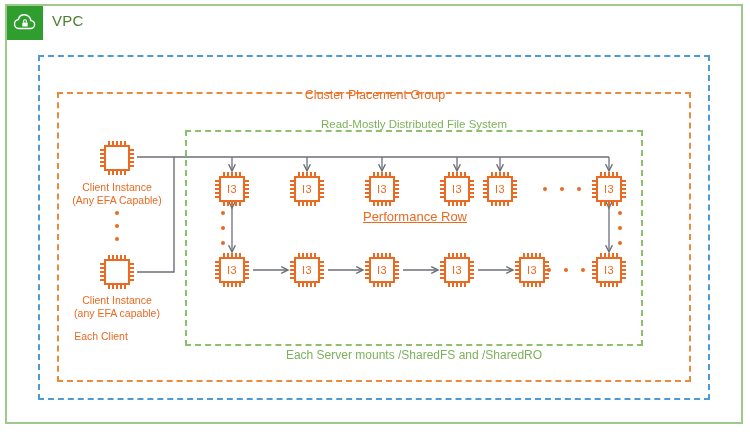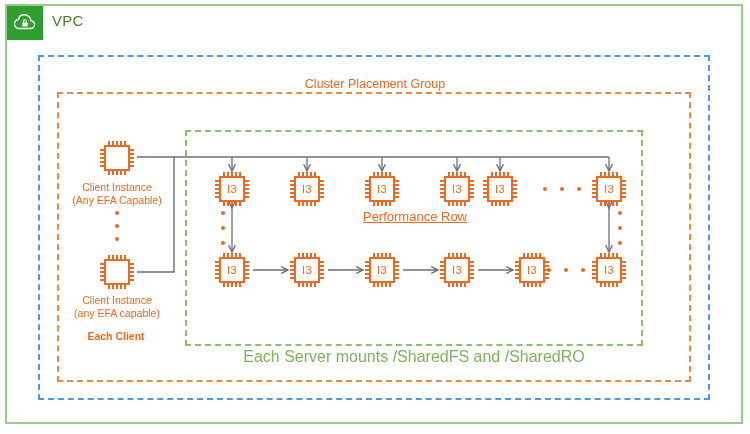--- a/index.html
+++ b/index.html
@@ -40,23 +40,23 @@
   .fs-box{
     position:absolute;left:185px;top:130px;width:458px;height:216px;
     border:2px dashed #8cc06a;box-sizing:border-box;
   }
 
   .band-label{
     position:absolute;text-align:center;white-space:nowrap;
     font-size:12.5px;
   }
   .az-label{left:0;top:62px;width:750px;color:#4e9ad6;}
-  .cpg-label{left:0;top:77px;width:750px;color:#ea6a22;}
+  .cpg-label{left:0;top:88px;width:750px;color:#ea6a22;}
   .fs-label{left:185px;top:118px;width:458px;color:#7cb25a;font-size:11.5px;}
-  .fs-foot{left:185px;top:348px;width:458px;color:#7cb25a;font-size:16px;}
+  .fs-foot{left:185px;top:348px;width:458px;color:#7cb25a;font-size:12px;}
 
   .row-label{
     position:absolute;text-align:center;white-space:nowrap;
     color:#ea6a22;font-size:13px;text-decoration:underline;
   }
   .perf-label{left:245px;top:209px;width:340px;}
   .cap-label{left:245px;top:294px;width:340px;}
 
   
   .chip{position:absolute;}
@@ -97,20 +97,21 @@
       <path d="M11.6 10.4v-1.3a1.4 1.4 0 0 1 2.8 0v1.3" fill="none" stroke="#ffffff" stroke-width="1.1"></path>
     </svg>
   </div>
   <div class="vpc-title">VPC</div>
 
   <div class="az-box"></div>
   <div class="cpg-box"></div>
   <div class="fs-box"></div>
 
   <div class="band-label cpg-label">Cluster Placement Group</div>
+  <div class="band-label fs-label">Read-Mostly Distributed File System</div>
   <div class="band-label fs-foot">Each Server mounts /SharedFS and /SharedRO</div>
 
   <svg class="wires">
     <defs>
       <marker id="arw" markerWidth="7" markerHeight="7" refX="5.6" refY="3" orient="auto">
         <path d="M0.4,0.4 L5.6,3 L0.4,5.6" fill="none" stroke="#6b7077" stroke-width="1.1"></path>
       </marker>
       <marker id="arwUp" markerWidth="7" markerHeight="7" refX="5.6" refY="3" orient="auto">
         <path d="M0.4,0.4 L5.6,3 L0.4,5.6" fill="none" stroke="#6b7077" stroke-width="1.1"></path>
       </marker>
@@ -165,21 +166,21 @@
         <path d="M8,10 L3,10 M8,14 L3,14 M8,18 L3,18 M8,22 L3,22 M8,26 L3,26"></path>
         <path d="M32,10 L37,10 M32,14 L37,14 M32,18 L37,18 M32,22 L37,22 M32,26 L37,26"></path>
       </g>
     </svg>
   </div>
   <div class="client-cap" style="left:47px;top:294px;width:140px;">
     <div>Client Instance</div>
     <div>(any EFA capable)</div>
   </div>
 
-  <div class="client-cap" style="left:46px;top:330px;width:140px;font-weight:bold;">
+  <div class="client-cap" style="left:31px;top:330px;width:140px;">
     <div>Each Client</div>
   </div>
 
   <div class="chip" style="left:212px;top:171px;width:40px;height:36px;">
     <svg width="40" height="36" viewBox="0 0 40 36">
         <g stroke="#ea6a22" stroke-width="2" fill="none">
       <rect x="8" y="6" width="24" height="24"></rect>
       <path d="M12,6 L12,1 M16,6 L16,1 M20,6 L20,1 M24,6 L24,1 M28,6 L28,1"></path>
       <path d="M12,30 L12,35 M16,30 L16,35 M20,30 L20,35 M24,30 L24,35 M28,30 L28,35"></path>
       <path d="M8,10 L3,10 M8,14 L3,14 M8,18 L3,18 M8,22 L3,22 M8,26 L3,26"></path>

